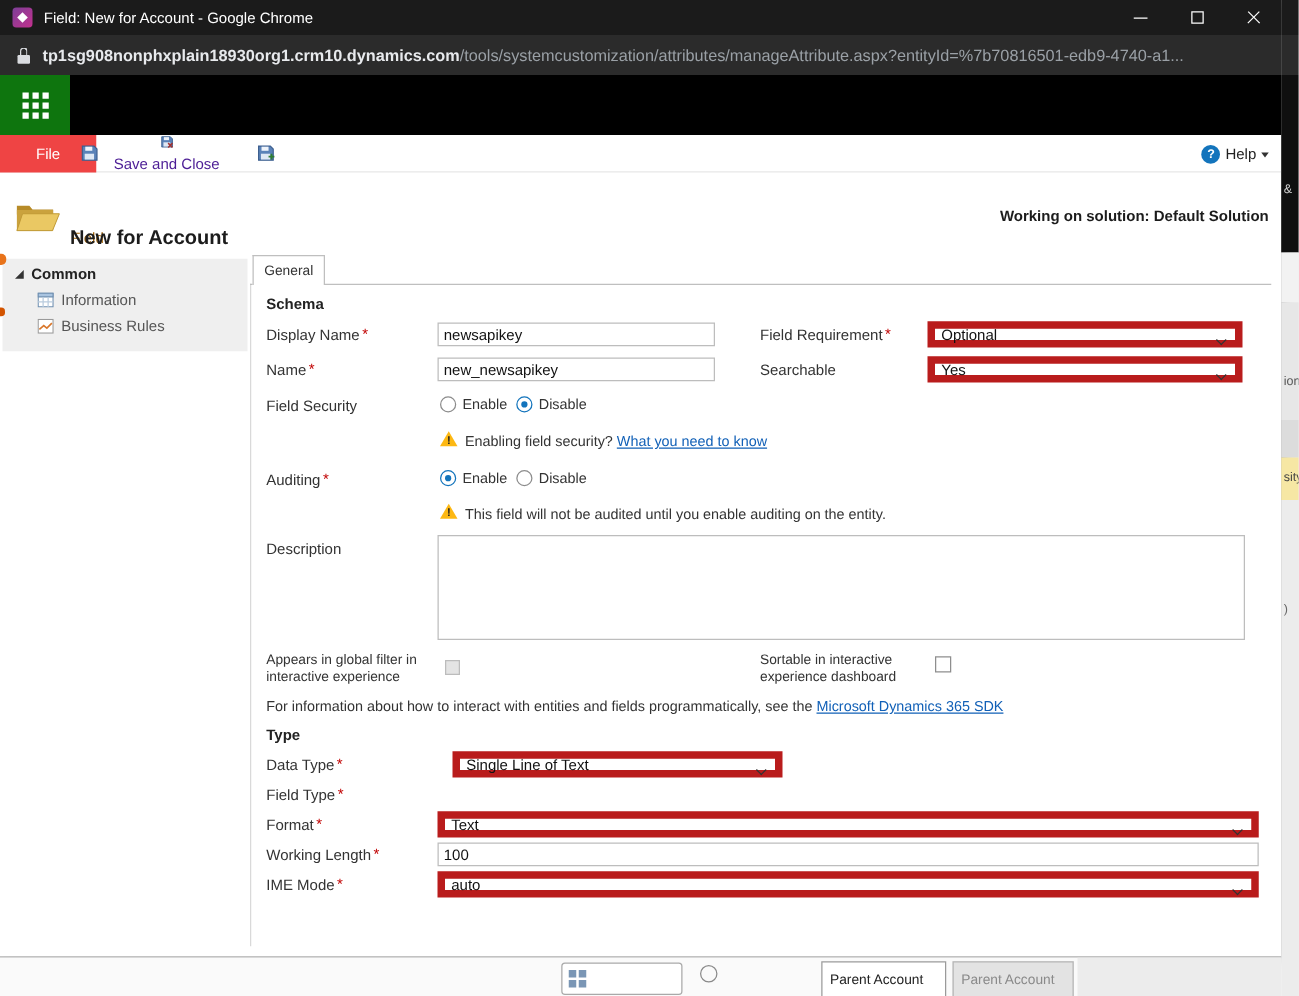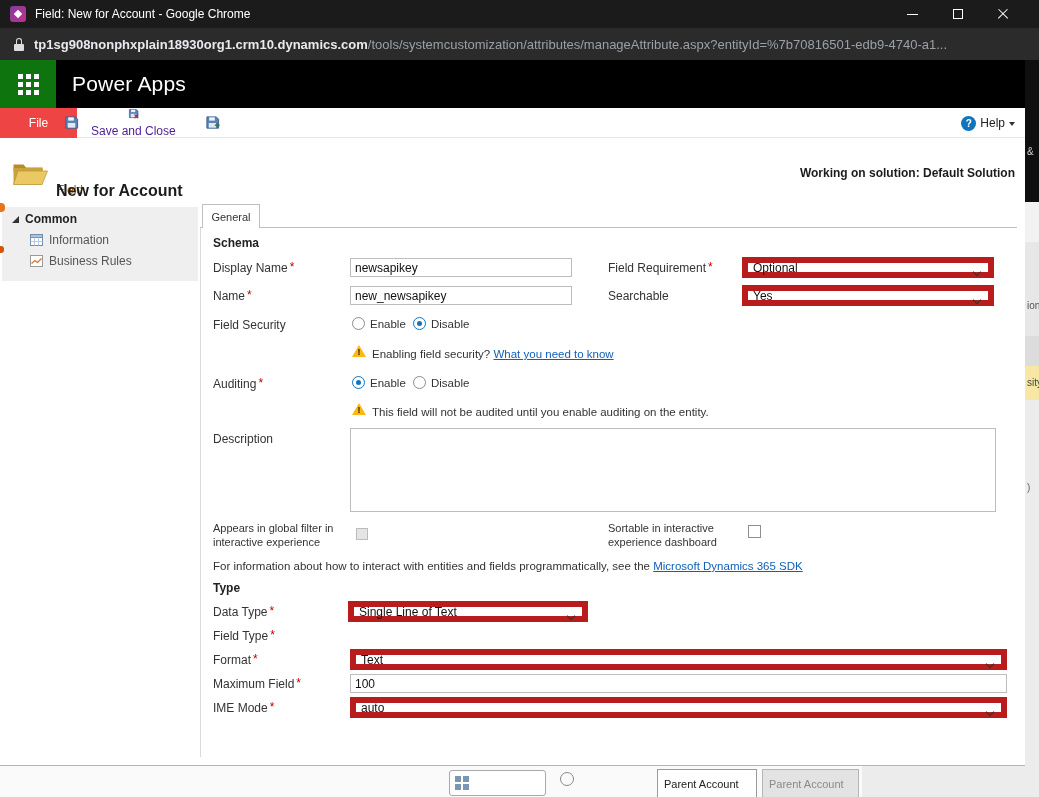--- a/index.html
+++ b/index.html
@@ -141,21 +141,20 @@
           <i></i>
           <i></i>
           <i></i>
           <i></i>
           <i></i>
           <i></i>
           <i></i>
           <i></i>
         </span>
     </div>
-    <div class="app-title">Power Apps</div>
   </div>
 
   <div class="ribbon">
     <div class="file-tab">File</div>
     <div class="icon-btn" style="left:64px">
       <svg width="15" height="15" viewBox="0 0 16 16">
           <path d="M2 2h10l2.5 2.5V14H2z" fill="#5a82b8" stroke="#3d5f8f"></path>
           <rect x="4.5" y="2.5" width="6" height="3.5" fill="#eef3fa"></rect>
           <rect x="4" y="8.5" width="8" height="5" fill="#dfe8f4"></rect>
         </svg>
@@ -273,34 +272,34 @@
   <div class="cb-lbl" style="left:213px;top:521px;width:135px">Appears in global filter in interactive experience</div>
   <span class="cb disabled" style="left:356px;top:528px"></span>
   <div class="cb-lbl" style="left:608px;top:521px;width:145px">Sortable in interactive experience dashboard</div>
   <span class="cb" style="left:748px;top:525px;width:13px;height:13px"></span>
 
   <div class="sdk" style="left:213px;top:560px"><span>For information about how to interact with entities and fields programmatically, see the </span><span class="link">Microsoft Dynamics 365 SDK</span></div>
 
   <div class="sec-title" style="left:213px;top:581px">Type</div>
 
   <div class="lbl" style="left:213px;top:605px"><span>Data Type</span><span class="req">*</span></div>
-  <div class="sel" style="left:348px;top:601px;width:240px">
+  <div class="sel" style="left:362px;top:601px;width:264px">
       <span>Single Line of Text</span>
       <span class="chev"></span>
     </div>
 
   <div class="lbl" style="left:213px;top:629px"><span>Field Type</span><span class="req">*</span></div>
 
   <div class="lbl" style="left:213px;top:653px"><span>Format</span><span class="req">*</span></div>
   <div class="sel" style="left:350px;top:649px;width:657px">
       <span>Text</span>
       <span class="chev"></span>
     </div>
 
-  <div class="lbl" style="left:213px;top:677px"><span>Maximum Field</span><span class="req">*</span></div>
+  <div class="lbl" style="left:213px;top:677px"><span>Working Length</span><span class="req">*</span></div>
   <input class="txt" style="left: 350px; top: 674px; width: 657px;" value="100">
 
   <div class="lbl" style="left:213px;top:701px"><span>IME Mode</span><span class="req">*</span></div>
   <div class="sel" style="left:350px;top:697px;width:657px">
       <span>auto</span>
       <span class="chev"></span>
     </div>
 
   <div class="edge-frag" style="left:0;top:203px;width:5px;height:9px;background:#e8731a;border-radius:0 4px 4px 0"></div>
   <div class="edge-frag" style="left:0;top:246px;width:4px;height:7px;background:#d35400;border-radius:0 3px 3px 0"></div>

